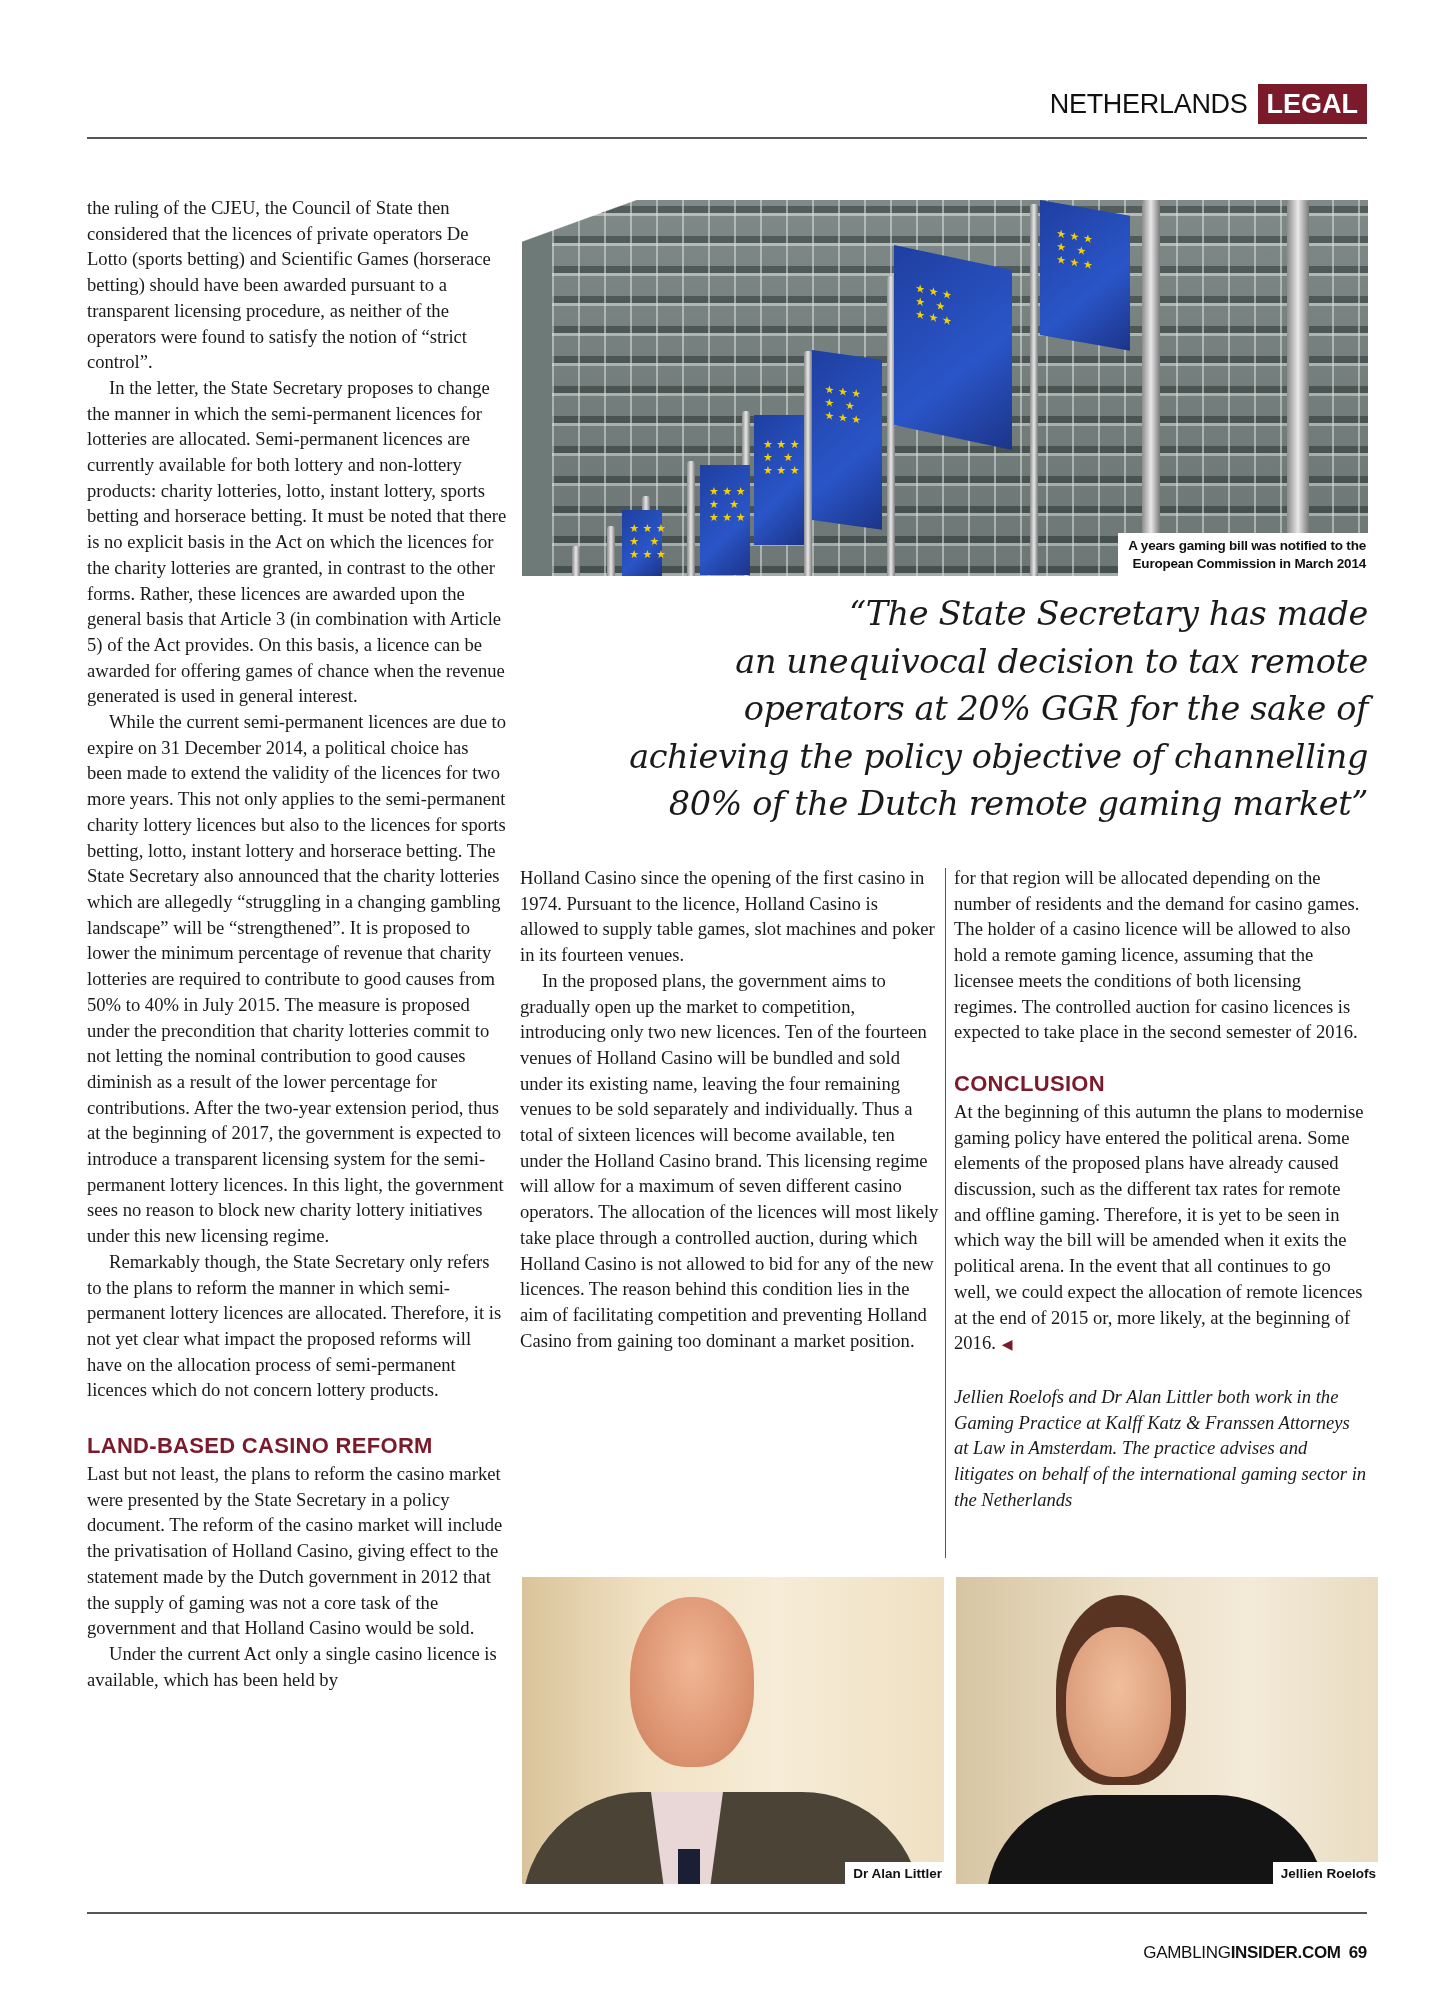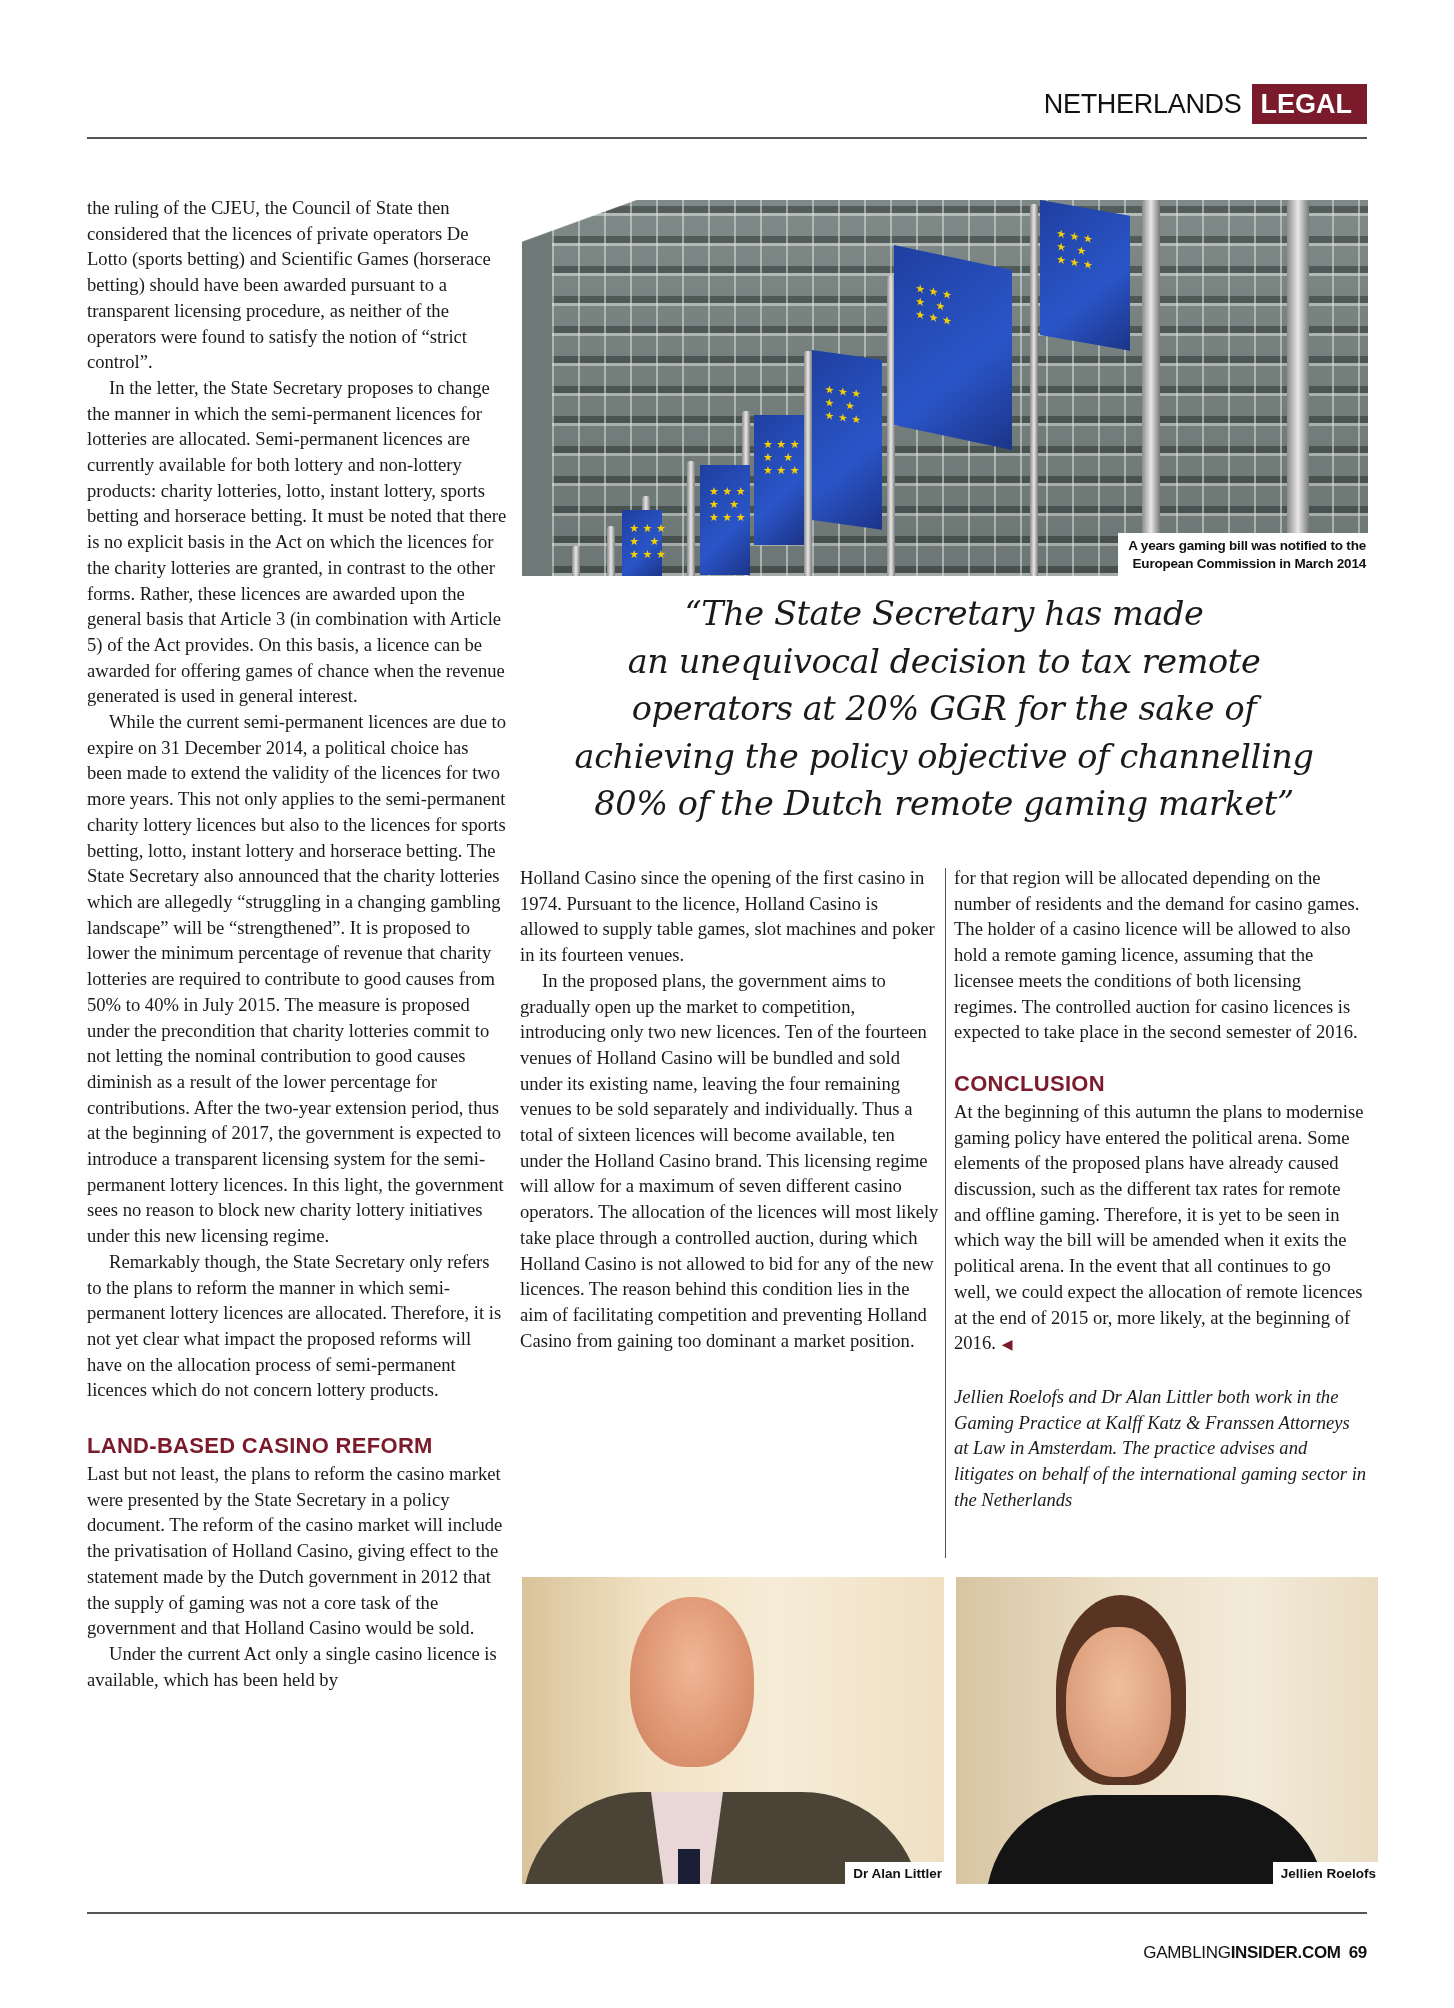--- a/index.html
+++ b/index.html
@@ -2,21 +2,21 @@
 <html><head>
 <meta charset="utf-8">
 <style>
   html, body { margin: 0; padding: 0; background: #ffffff; }
   body { width: 1454px; height: 2008px; position: relative; overflow: hidden; color: #1a1a1a; }
 
   
   .header { position: absolute; left: 0; top: 0; width: 1454px; height: 140px; }
   .header-section { position: absolute; right: 87px; top: 84px; display: flex; align-items: center; }
   .header-section .country { font-family: "Liberation Sans", sans-serif; font-size: 27px; letter-spacing: -0.3px; color: #111; margin-right: 10px; }
-  .header-section .tag { background: #7a1a2a; color: #fff; font-family: "Liberation Sans", sans-serif; font-weight: bold; font-size: 27px; padding: 3px 15px 3px 9px; line-height: 34px; }
+  .header-section .tag { background: #7a1a2a; color: #fff; font-family: "Liberation Sans", sans-serif; font-weight: bold; font-size: 27px; padding: 3px 9px 3px 9px; line-height: 34px; }
   .rule { position: absolute; left: 87px; width: 1280px; height: 2px; background: #555; }
   .rule.top { top: 137px; }
   .rule.bottom { top: 1912px; }
 
   
   .col { position: absolute; font-family: "Liberation Serif", serif; font-size: 18.6px; line-height: 25.7px; color: #1a1a1a; }
   .col p { margin: 0; text-indent: 0; }
   .col p.indent { text-indent: 22px; }
   .col-1 { left: 87px; top: 195px; width: 420px; }
   .col-2 { left: 520px; top: 865px; width: 420px; }
@@ -39,21 +39,21 @@
       linear-gradient(180deg, #8a9694 0%, #6d7976 50%, #5c6664 100%);
   }
   .hero .sky { position: absolute; left: 0; top: 0; width: 846px; height: 376px;
     background: linear-gradient(160deg, #ffffff 0%, #ffffff 6%, transparent 6.2%); }
   .pole { position: absolute; bottom: 0; width: 8px; background: linear-gradient(90deg, #8c8c8c, #e8e8e8, #7a7a7a); border-radius: 3px 3px 0 0; }
   .flag { position: absolute; background: linear-gradient(135deg, #1f3fa0, #2a55c8 60%, #1c3488); transform-origin: left top; }
   .flag::after { content: "★ ★ ★\A★   ★\A★ ★ ★"; white-space: pre; position: absolute; left: 18%; top: 18%; color: #f5d000; font-size: 11px; line-height: 13px; font-family: "DejaVu Sans", sans-serif; }
   .caption-box { position: absolute; right: 0; bottom: 0; background: #ffffff; padding: 4px 2px 3px 10px; text-align: right; font-family: "Liberation Sans", sans-serif; font-weight: bold; font-size: 13.5px; line-height: 18px; color: #111; letter-spacing: -0.2px; }
 
   
-  .pullquote { position: absolute; left: 520px; top: 590px; width: 848px; text-align: center; font-family: "DejaVu Serif", serif; font-style: italic; font-size: 33.5px; line-height: 47.5px; color: #1a1a1a; letter-spacing: -0.4px; }
+  .pullquote { position: absolute; left: 520px; top: 590px; width: 848px; text-align: right; font-family: "DejaVu Serif", serif; font-style: italic; font-size: 33.5px; line-height: 47.5px; color: #1a1a1a; letter-spacing: -0.4px; }
   .pullquote span { display: block; white-space: nowrap; }
 
   
   .portrait { position: absolute; top: 1577px; width: 414px; height: 307px; overflow: hidden; padding-left: 8px; }
   .portrait-1 { left: 522px; background: linear-gradient(90deg, #d9c39a 0%, #f1e2c4 30%, #f6ecd7 60%, #efe0c3 100%); }
   .portrait-2 { left: 956px; background: linear-gradient(90deg, #d7c5a2 0%, #ece0c8 40%, #f3ead8 70%, #e9dcc2 100%); }
   .face { position: absolute; border-radius: 48% 48% 45% 45%; }
   .portrait-1 .face { left: 108px; top: 20px; width: 124px; height: 170px; background: radial-gradient(ellipse at 50% 40%, #f1b695, #d98f6c 70%, #c07858); }
   .portrait-1 .suit { position: absolute; left: 0; top: 215px; width: 400px; height: 120px; background: #4a4336; border-radius: 140px 140px 0 0; }
   .portrait-1 .shirt { position: absolute; left: 120px; top: 215px; width: 90px; height: 100px; background: #e9d6d6; clip-path: polygon(10% 0, 90% 0, 75% 100%, 25% 100%); }

